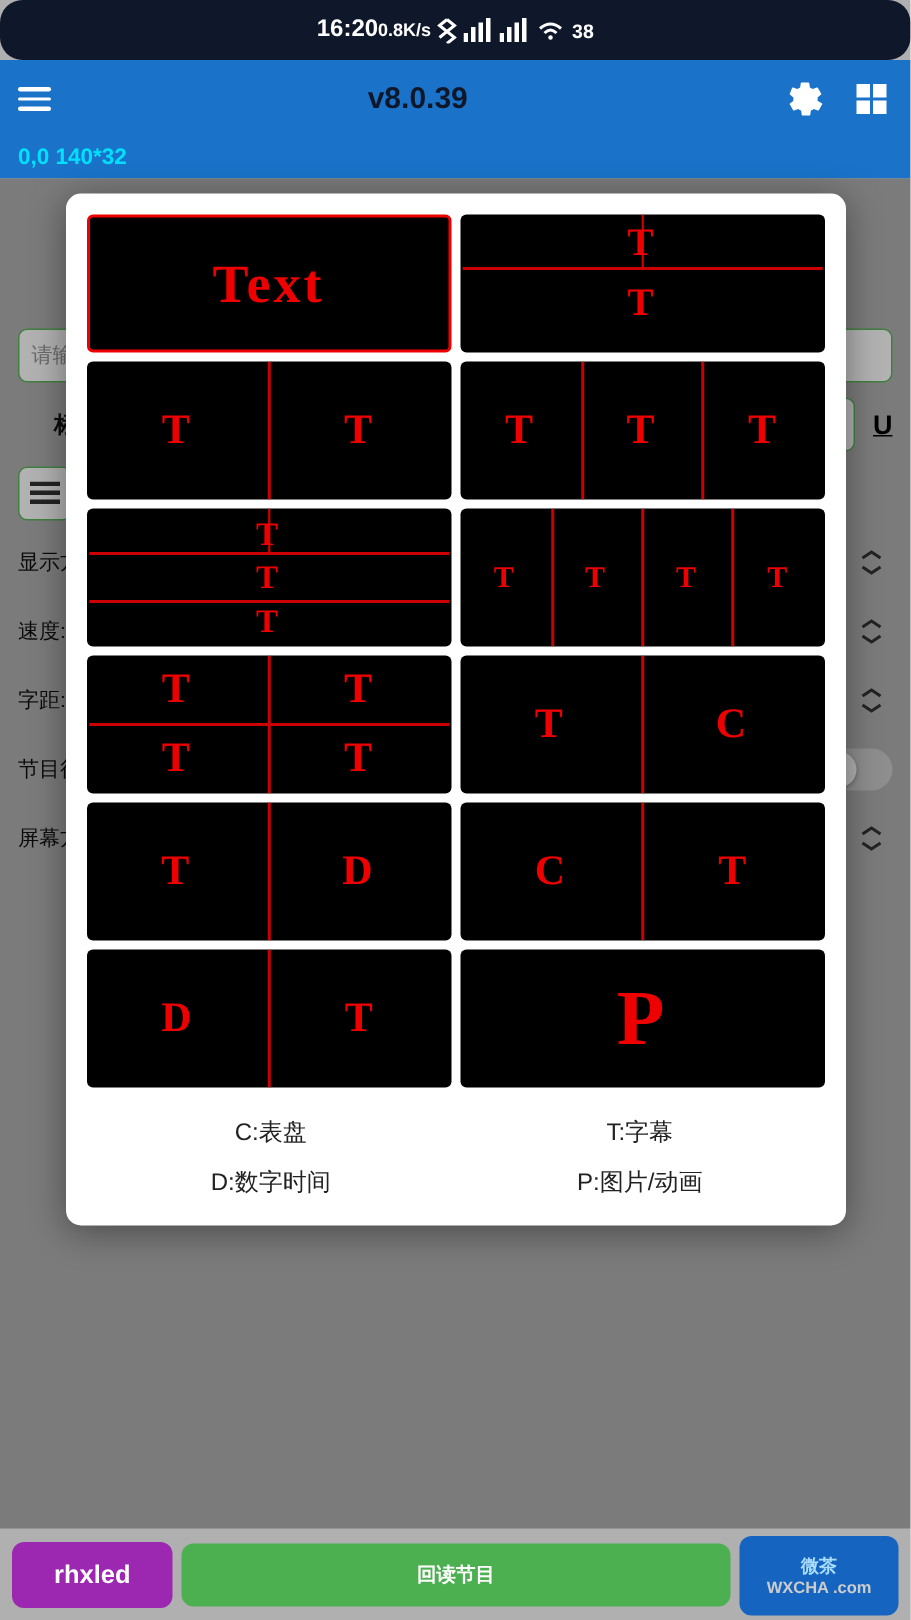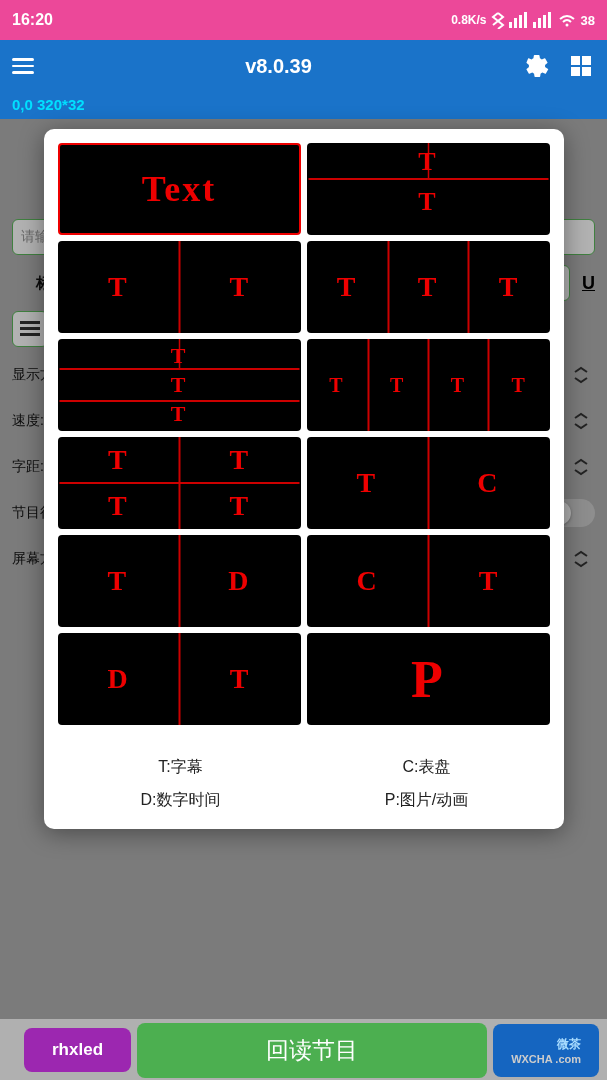--- a/index.html
+++ b/index.html
@@ -9,49 +9,50 @@
       background: #b0b0b0;
       font-family: Arial, sans-serif;
       position: relative;
       overflow: hidden;
     }
 
     
     .status-bar {
       width: 100%;
       height: 40px;
-      background: #ec4899;
-      display: flex;
-      align-items: center;
-      justify-content: space-between;
+      background: #0f172a;
+      display: flex;
+      align-items: center;
+      justify-content: center;
       padding: 0 12px;
       color: white;
       font-size: 15px;
       font-weight: bold;
+      border-radius: 15px;
     }
     .status-bar-left { font-size: 16px; font-weight: bold; }
     .status-bar-right {
       display: flex;
       align-items: center;
       gap: 4px;
       font-size: 12px;
     }
 
     
     .app-bar {
       width: 100%;
       height: 52px;
       background: #1a73c9;
       display: flex;
       align-items: center;
       justify-content: space-between;
       padding: 0 12px;
       color: white;
     }
-    .app-bar-title { font-size: 20px; font-weight: bold; color: #ffffff; }
+    .app-bar-title { font-size: 20px; font-weight: bold; color: #0f172a; }
     .app-bar-icons { display: flex; gap: 16px; align-items: center; }
     .icon-btn { width: 28px; height: 28px; display: flex; align-items: center; justify-content: center; cursor: pointer; }
 
     
     .coords-bar {
       background: #1a73c9;
       color: #00e0ff;
       font-size: 15px;
       padding: 4px 12px 6px 12px;
       font-weight: bold;
@@ -161,21 +162,21 @@
       width: 520px;
       padding: 14px;
       box-shadow: 0 4px 24px rgba(0,0,0,0.4);
     }
 
     
     .mode-grid {
       display: grid;
       grid-template-columns: 1fr 1fr;
       gap: 6px;
-      margin-bottom: 28px;
+      margin-bottom: 16px;
     }
 
     .mode-cell {
       background: #000;
       border-radius: 4px;
       height: 92px;
       display: flex;
       align-items: center;
       justify-content: center;
       position: relative;
@@ -232,31 +233,31 @@
 
     .btn-purple {
       background: #9c27b0;
       color: white;
       border: none;
       border-radius: 8px;
       padding: 12px 28px;
       font-size: 17px;
       font-weight: bold;
       cursor: pointer;
-      margin-left: 24px;
+      margin-left: 8px;
     }
 
     .btn-green-bottom {
       background: #4caf50;
       color: white;
       border: none;
       border-radius: 8px;
       padding: 12px 28px;
-      font-size: 23px;
-      font-weight: normal;
+      font-size: 13px;
+      font-weight: bold;
       cursor: pointer;
       flex: 1;
       margin: 0 6px;
     }
 
     .btn-wxcha {
       background: #1565c0;
       color: white;
       border: none;
       border-radius: 8px;
@@ -333,21 +334,21 @@
           <rect x="2" y="2" width="9" height="9" fill="white"></rect>
           <rect x="13" y="2" width="9" height="9" fill="white"></rect>
           <rect x="2" y="13" width="9" height="9" fill="white"></rect>
           <rect x="13" y="13" width="9" height="9" fill="white"></rect>
         </svg>
     </div>
   </div>
 </div>
 
 <div class="coords-bar">
-  <span>0,0  320*32</span>
+  <span>0,0  140*32</span>
 </div>
 
 <div class="main-area">
 
   <div class="bg-controls">
 
     <div class="ctrl-row" style="margin-top:90px;">
       <div class="ctrl-input" style="display:flex;align-items:center;color:#999;font-size:14px;">
         <span>请输</span>
       </div>
@@ -547,31 +548,31 @@
           </div>
         </div>
 
         <div class="mode-cell">
           <span class="mode-cell-text" style="font-size:52px;">P</span>
         </div>
 
       </div>
 
       <div class="legend">
+        <div class="legend-item">C:表盘</div>
         <div class="legend-item">T:字幕</div>
-        <div class="legend-item">C:表盘</div>
         <div class="legend-item">D:数字时间</div>
         <div class="legend-item">P:图片/动画</div>
       </div>
 
     </div>
   </div>
 
 </div>
 
 <div class="bottom-bar">
   <button class="btn-purple">rhxled</button>
   <button class="btn-green-bottom">回读节目</button>
-  <div class="btn-wxcha" style="display:flex;flex-direction:column;align-items:flex-end;justify-content:center;">
+  <div class="btn-wxcha" style="display:flex;flex-direction:column;align-items:center;justify-content:center;">
     <span class="wxcha-top">微茶</span>
     <span class="wxcha-bottom">WXCHA .com</span>
   </div>
 </div>
 
 </body></html>

